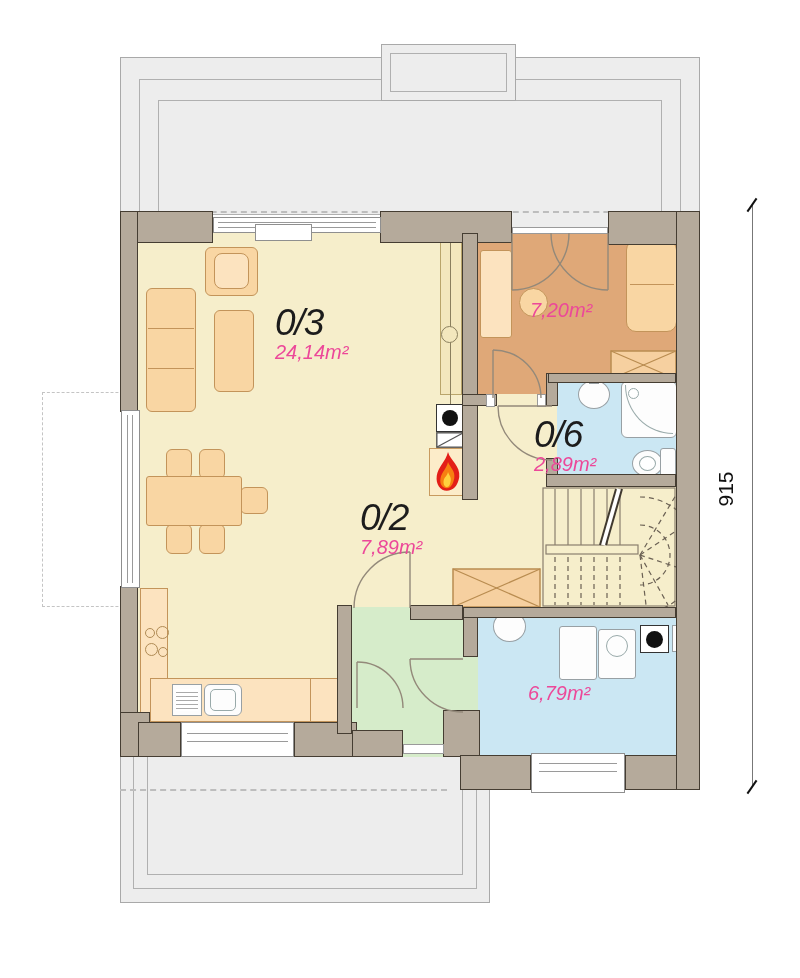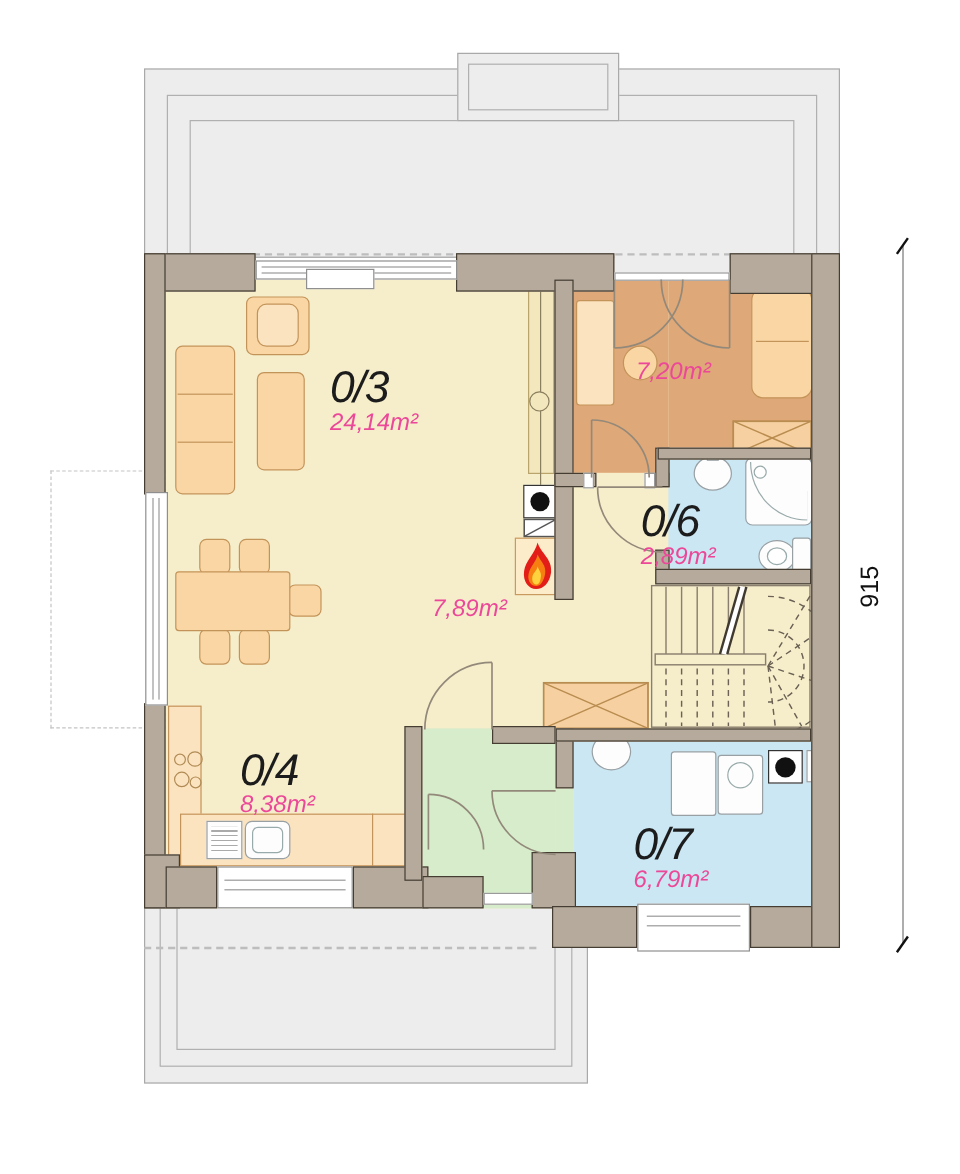--- a/index.html
+++ b/index.html
@@ -239,28 +239,24 @@
     <div class="rl-area">24,14m²</div>
   </div>
   <div class="room-label" style="left:530px;top:301px">
     <div class="rl-area">7,20m²</div>
   </div>
   <div class="room-label" style="left:534px;top:415px">
     <div class="rl-id">0/6</div>
     <div class="rl-area">2,89m²</div>
   </div>
   <div class="room-label" style="left:360px;top:498px">
+    <div class="rl-id">0/2</div>
     <div class="rl-area">7,89m²</div>
   </div>
-  <div class="room-label" style="left:200px;top:622px">
-    <div class="rl-id">0/4</div>
-    <div class="rl-area">8,38m²</div>
-  </div>
   <div class="room-label" style="left:528px;top:684px">
-    <div class="rl-id">0/7</div>
     <div class="rl-area">6,79m²</div>
   </div>
 
   <div class="abs z11" style="left:714px;top:205px;width:44px;height:582px">
     <div class="abs dim-line-v" style="left:38px;top:0;bottom:0;width:0"></div>
     <div class="abs tick" style="left:30px;top:-1px"></div>
     <div class="abs tick" style="left:30px;bottom:-1px"></div>
     <div class="dim-label" style="position:absolute;left:-8px;top:272px;width:40px;text-align:center;transform:rotate(-90deg)">915</div>
   </div>
 

